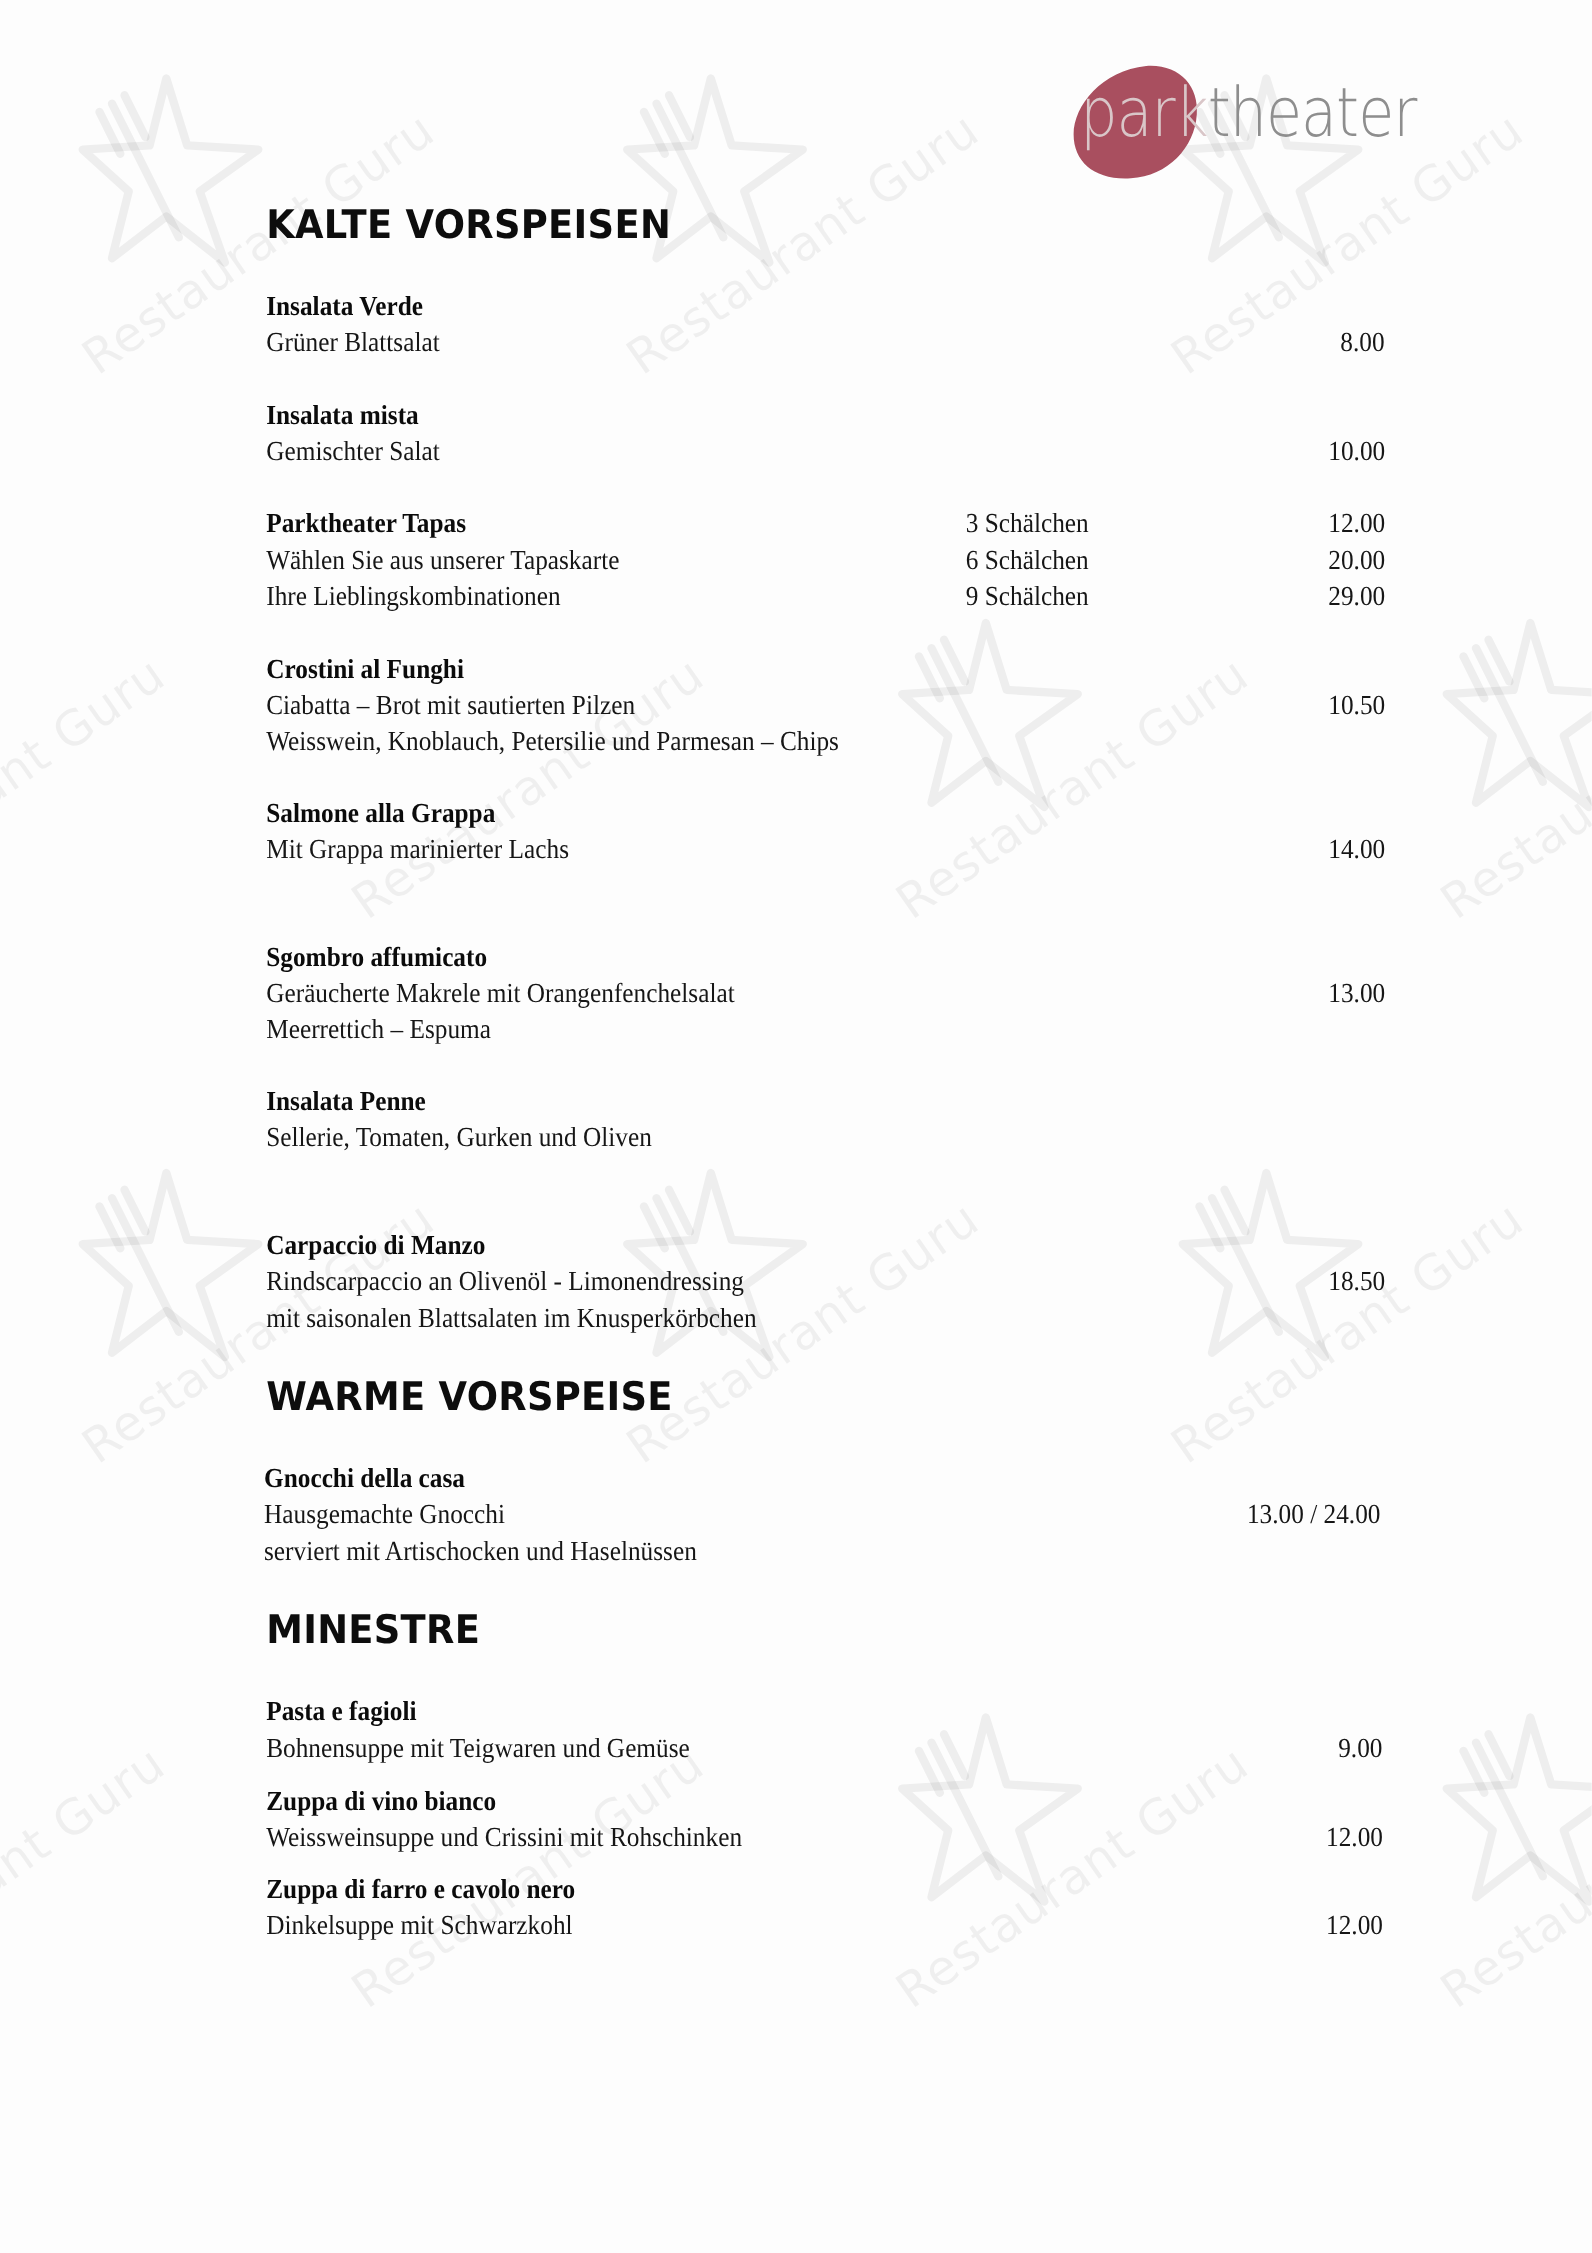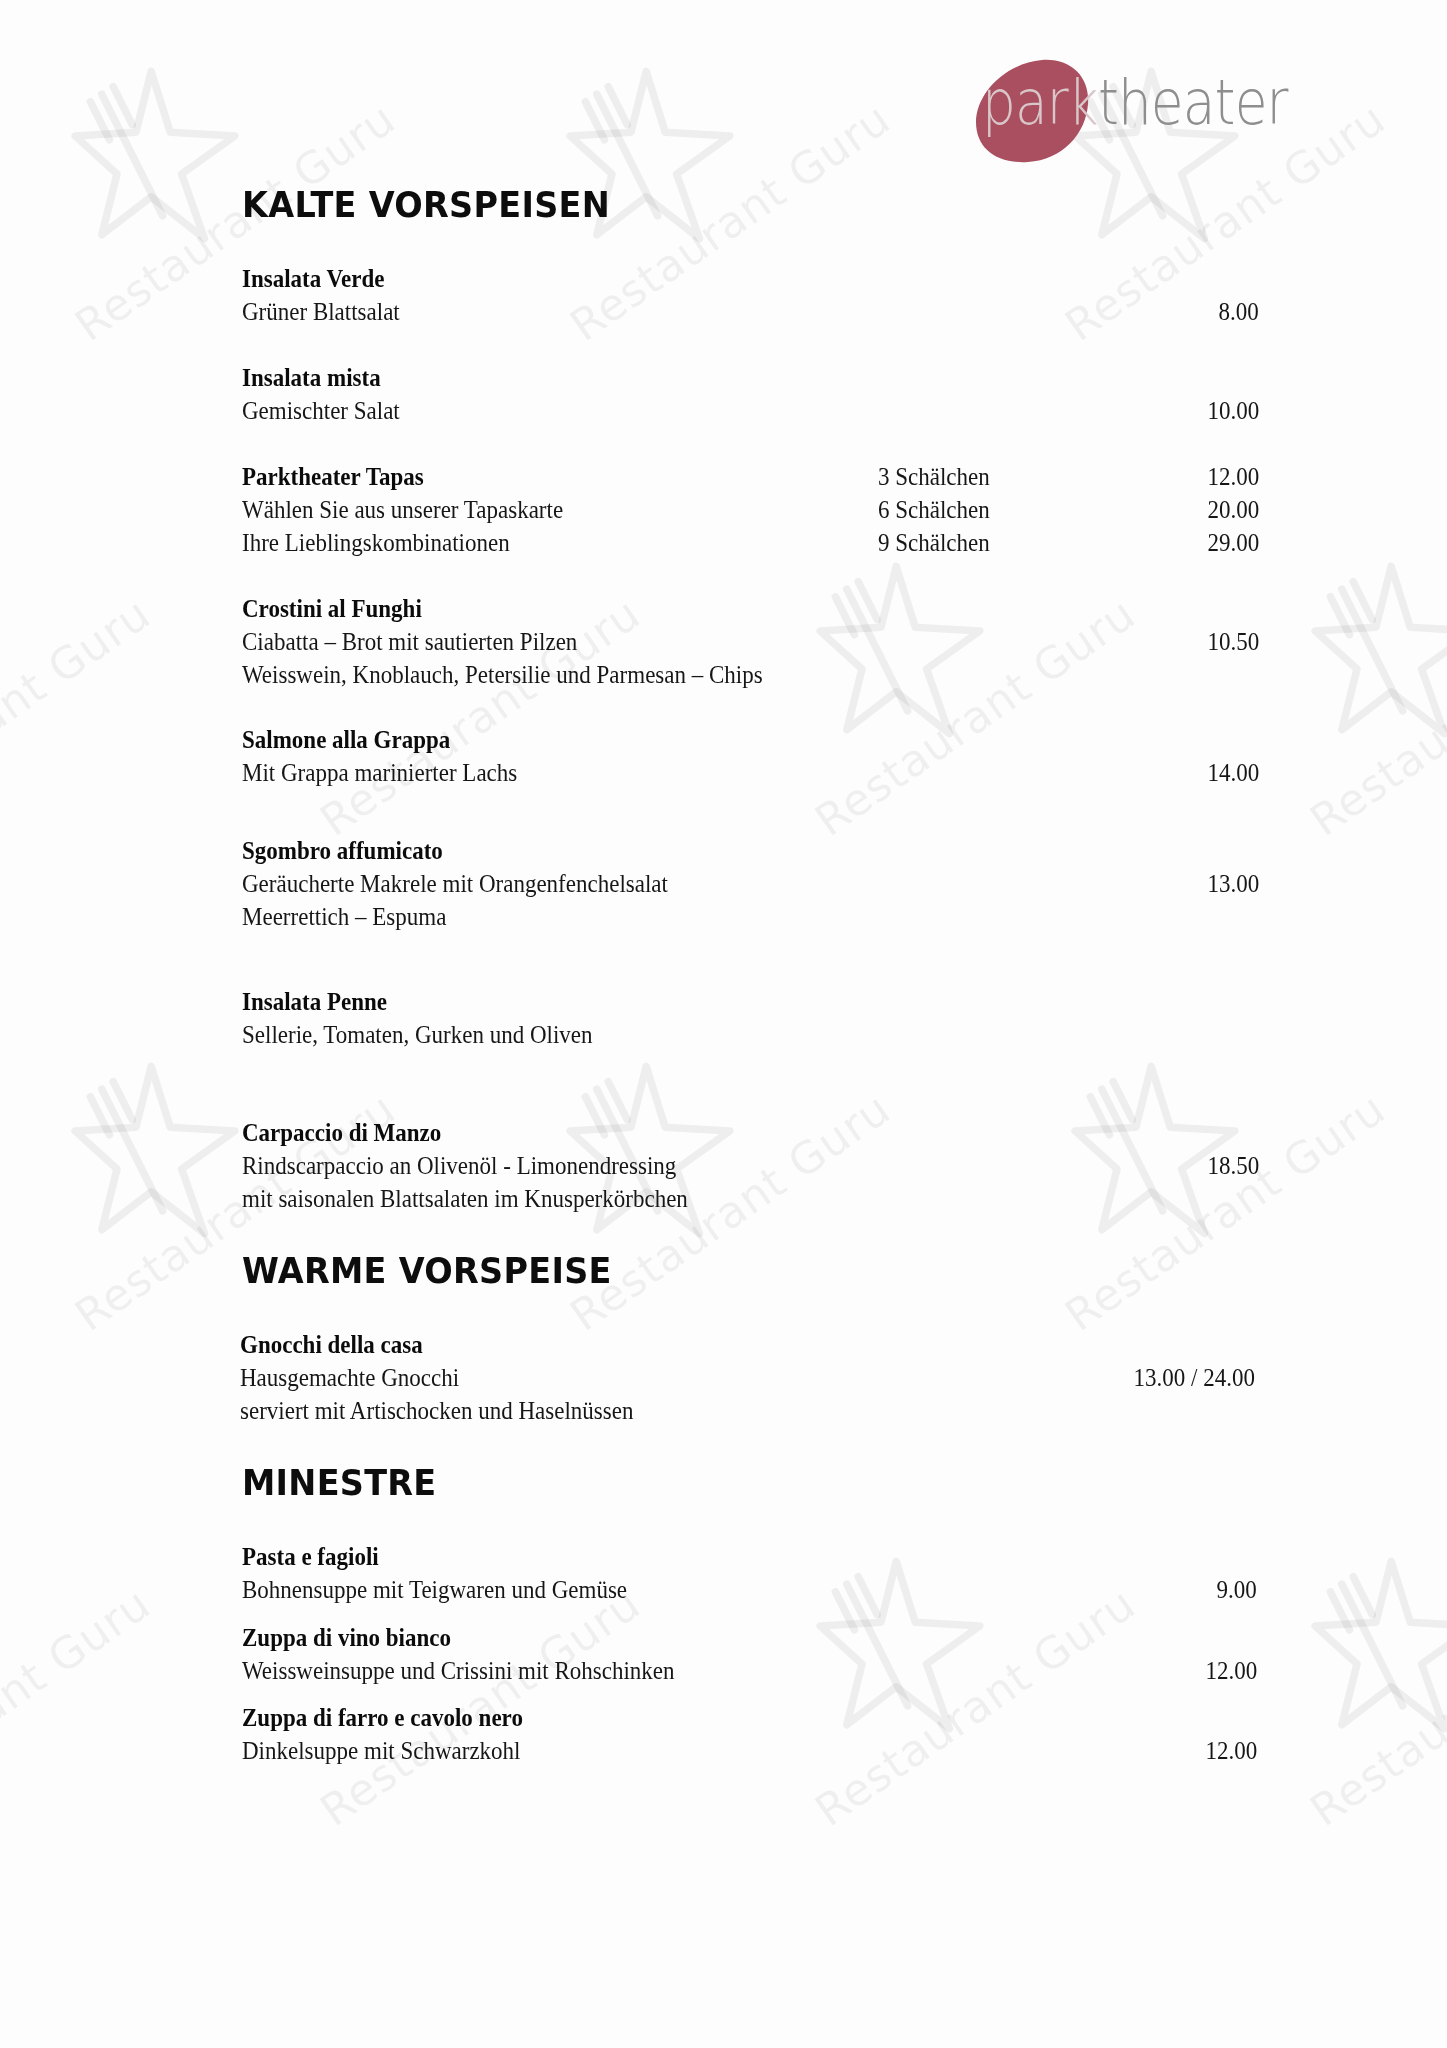--- a/index.html
+++ b/index.html
@@ -131,21 +131,21 @@
     <div class="line"><span class="item-name">Crostini al Funghi</span></div>
     <div class="line"><span class="desc">Ciabatta – Brot mit sautierten Pilzen</span><span class="price">10.50</span></div>
     <div class="line"><span class="desc">Weisswein, Knoblauch, Petersilie und Parmesan – Chips</span></div>
   </div>
 
   <div class="item" style="top:723px">
     <div class="line"><span class="item-name">Salmone alla Grappa</span></div>
     <div class="line"><span class="desc">Mit Grappa marinierter Lachs</span><span class="price">14.00</span></div>
   </div>
 
-  <div class="item" style="top:834px">
+  <div class="item" style="top:854px">
     <div class="line"><span class="item-name">Sgombro affumicato</span></div>
     <div class="line"><span class="desc">Geräucherte Makrele mit Orangenfenchelsalat</span><span class="price">13.00</span></div>
     <div class="line"><span class="desc">Meerrettich – Espuma</span></div>
   </div>
 
   <div class="item" style="top:985px">
     <div class="line"><span class="item-name">Insalata Penne</span></div>
     <div class="line"><span class="desc">Sellerie, Tomaten, Gurken und Oliven</span></div>
   </div>
 

